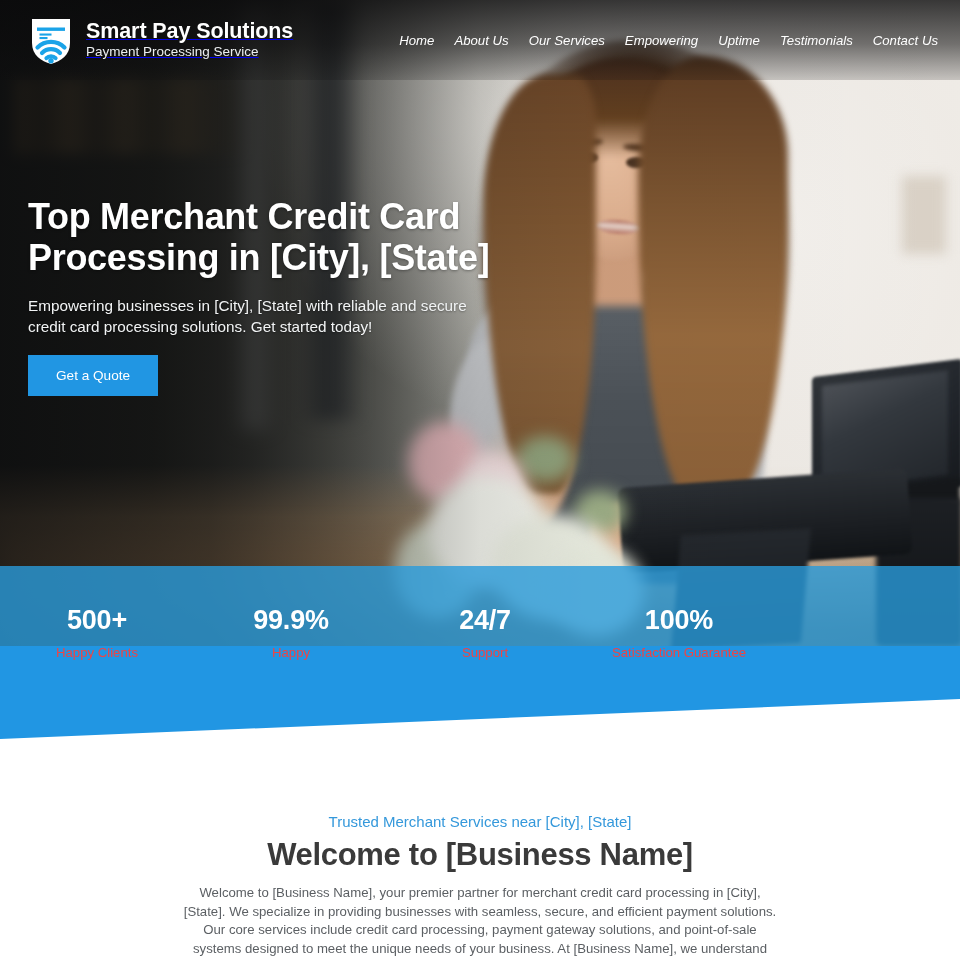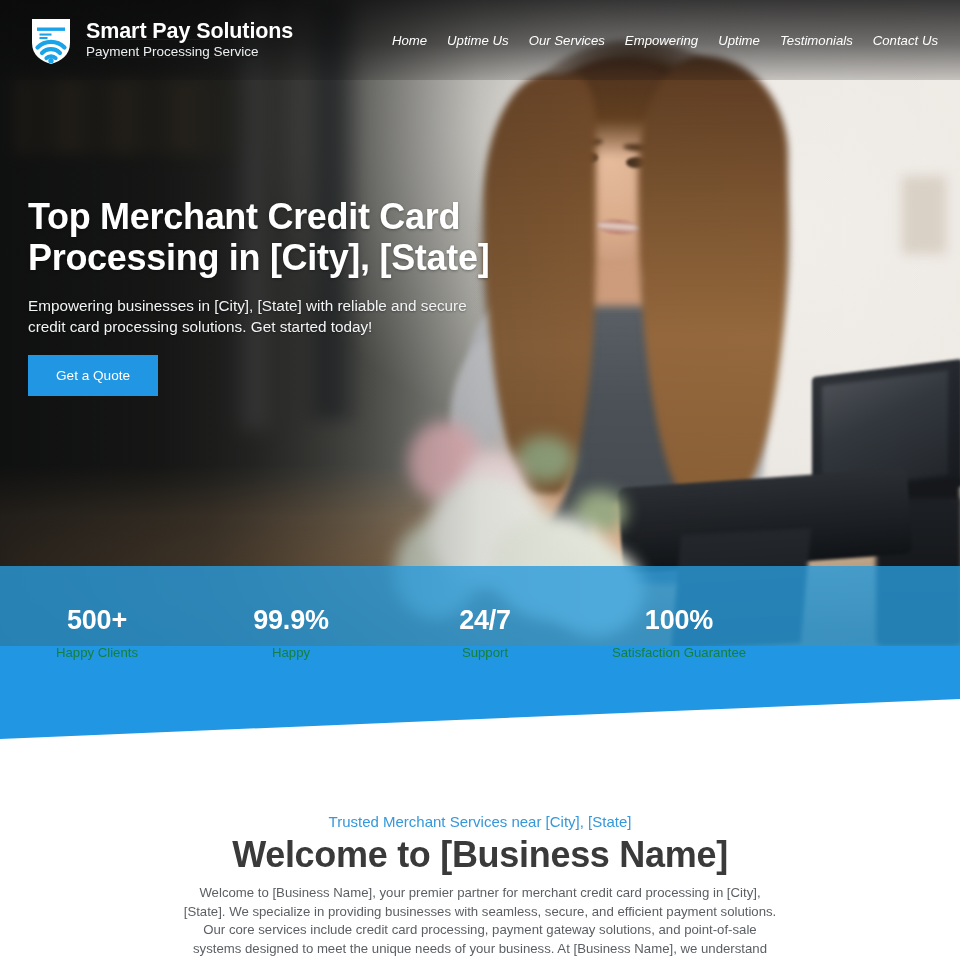--- a/index.html
+++ b/index.html
@@ -347,42 +347,42 @@
   }
   .stat { flex: 1 1 0; text-align: center; }
   .stat-value {
     color: #ffffff;
     font-size: 27px;
     font-weight: bold;
     line-height: 32px;
     letter-spacing: -0.2px;
   }
   .stat-label {
-    color: #15803d;
+    color: #ef4444;
     font-size: 13.2px;
     margin-top: 8px;
     line-height: 17px;
   }
 
   
   .welcome {
     position: absolute;
     left: 0; top: 812px;
     width: 960px;
     text-align: center;
     z-index: 10;
   }
   .eyebrow {
     color: #3498db;
     font-size: 15px;
     line-height: 20px;
   }
   .welcome-title {
     color: #3a3a3a;
-    font-size: 36px;
+    font-size: 31px;
     font-weight: bold;
     line-height: 34px;
     margin-top: 6px;
     letter-spacing: -0.3px;
   }
   .welcome-body {
     width: 598px;
     margin: 12px auto 0 auto;
     color: #5b5f63;
     font-size: 13.2px;
@@ -460,21 +460,21 @@
         </svg>
       </span>
       <span class="brand-text">
         <span class="brand-name">Smart Pay Solutions</span>
         <span class="brand-tag">Payment Processing Service</span>
       </span>
     </a>
 
     <nav class="nav">
       <a href="#">Home</a>
-      <a href="#">Uptime Us</a>
+      <a href="#">About Us</a>
       <a href="#">Our Services</a>
       <a href="#">Empowering</a>
       <a href="#">Uptime</a>
       <a href="#">Testimonials</a>
       <a href="#">Contact Us</a>
     </nav>
   </div>
 
   <div class="hero-copy">
     <h1 class="hero-title">Top Merchant Credit Card Processing in [City], [State]</h1>

